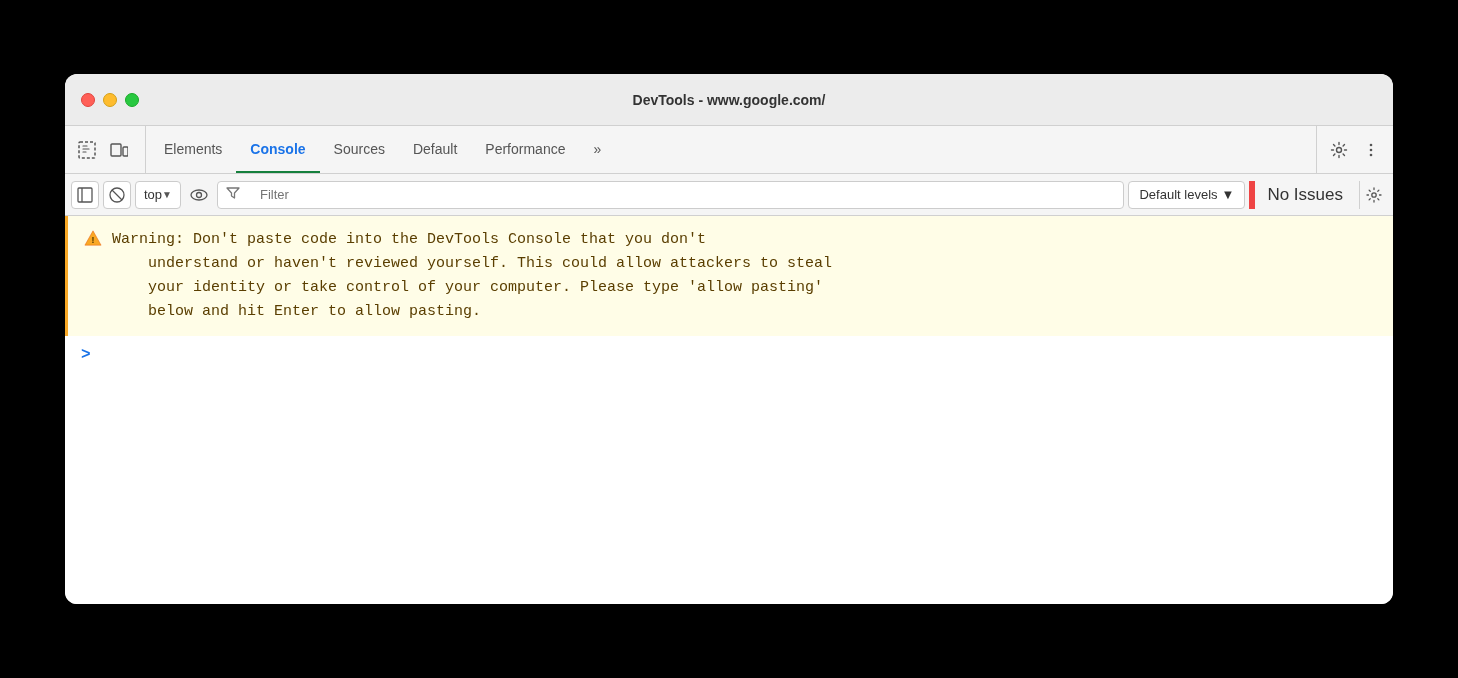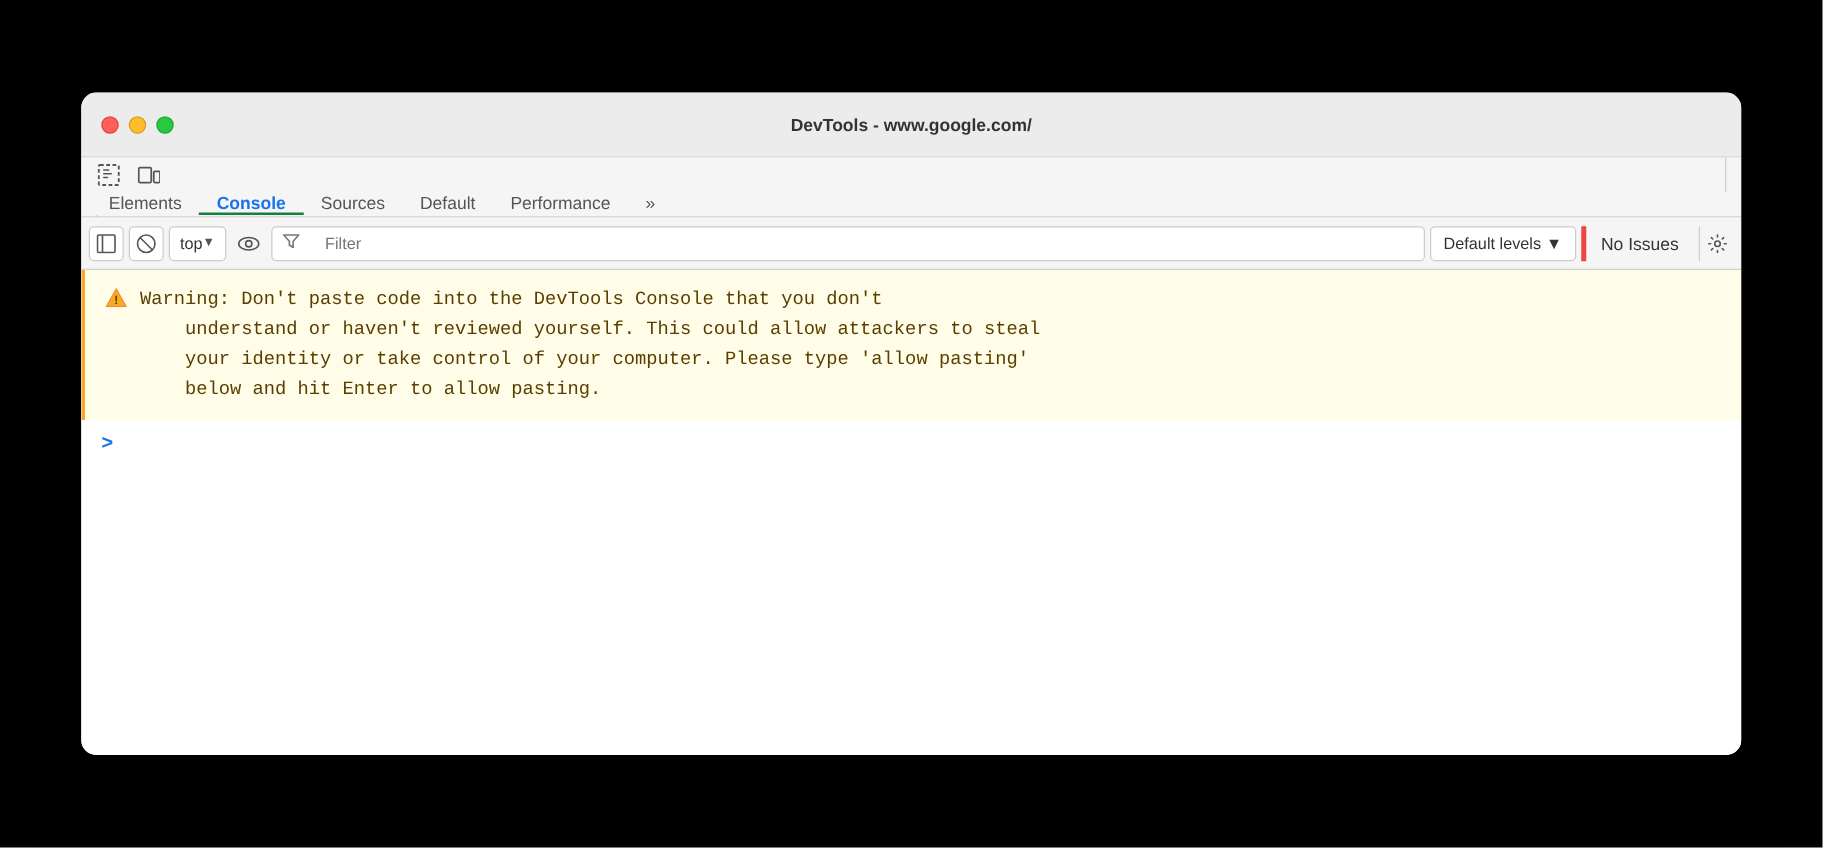--- a/index.html
+++ b/index.html
@@ -64,21 +64,20 @@
     }
 
     
     .tab-bar {
       background: #f5f5f5;
       height: 48px;
       display: flex;
       align-items: stretch;
       border-bottom: 1px solid #d0d0d0;
       padding: 0 8px;
-      flex-direction: column;
     }
 
     .tab-bar-left {
       display: flex;
       align-items: center;
       gap: 4px;
       padding-right: 12px;
       border-right: 1px solid #d0d0d0;
       margin-right: 4px;
     }
@@ -223,22 +222,22 @@
       font-size: 13px;
       color: #333;
       white-space: nowrap;
     }
 
     .no-issues {
       display: flex;
       align-items: center;
       padding: 0 12px;
       height: 28px;
-      border-left: 4px solid #ef4444;
-      font-size: 14px;
+      border-left: 6px solid #ef4444;
+      font-size: 17px;
       color: #333;
       cursor: pointer;
       white-space: nowrap;
     }
 
     .settings-btn-sm {
       width: 28px;
       height: 28px;
       display: flex;
       align-items: center;

